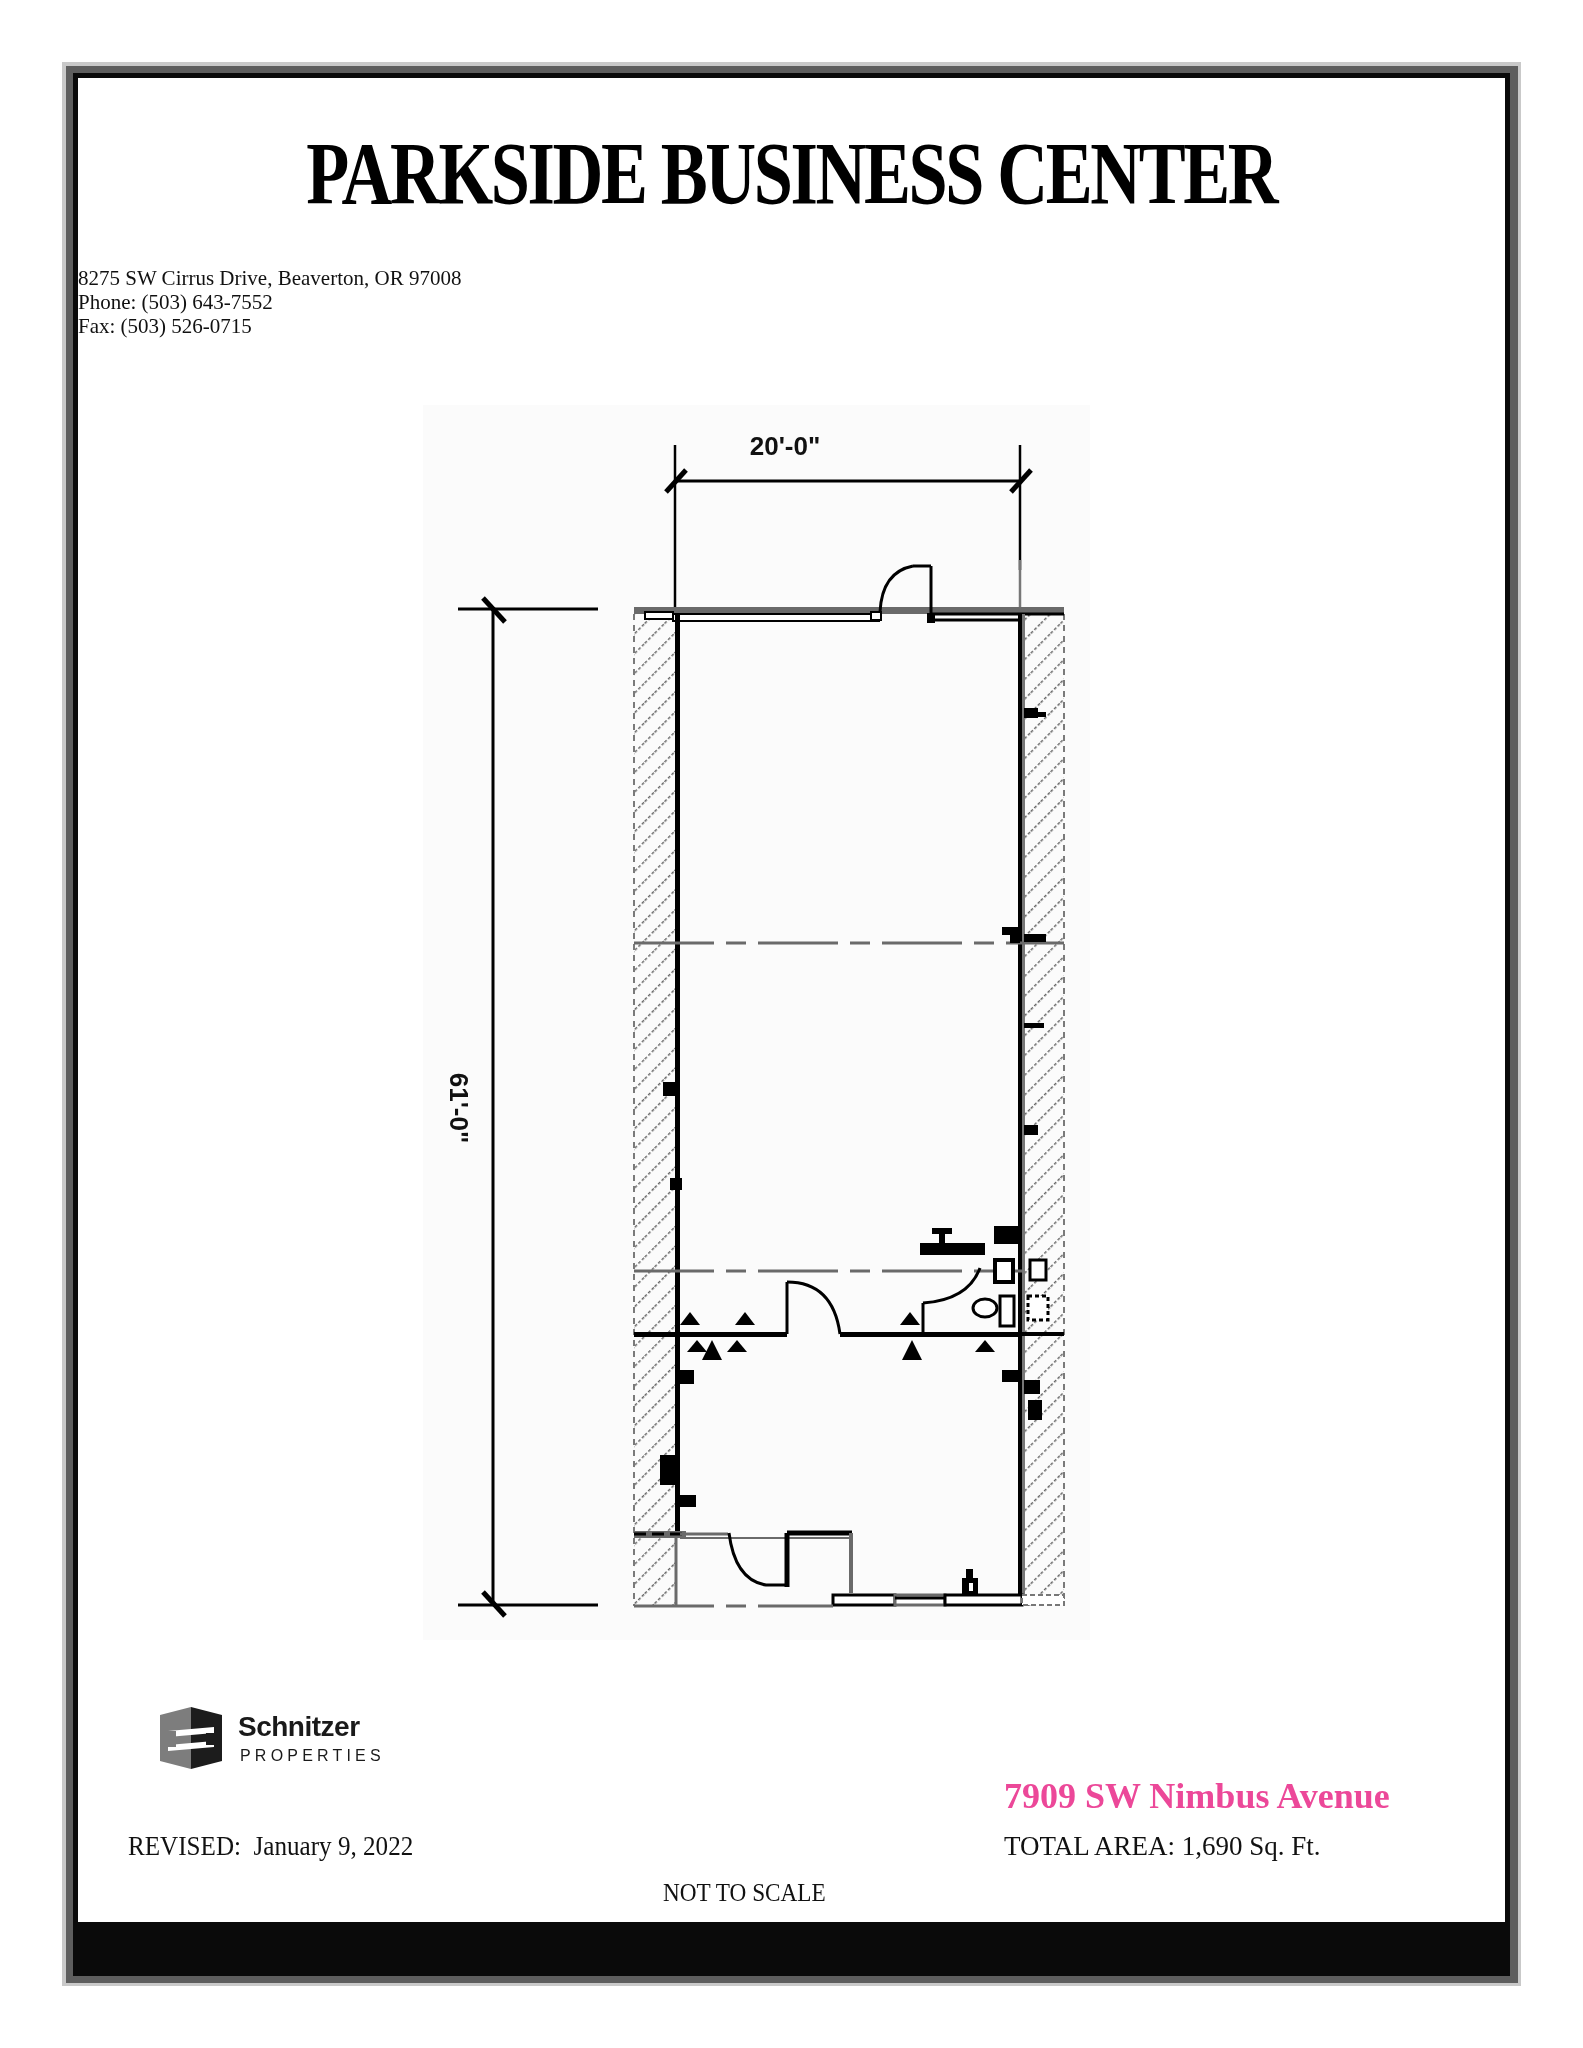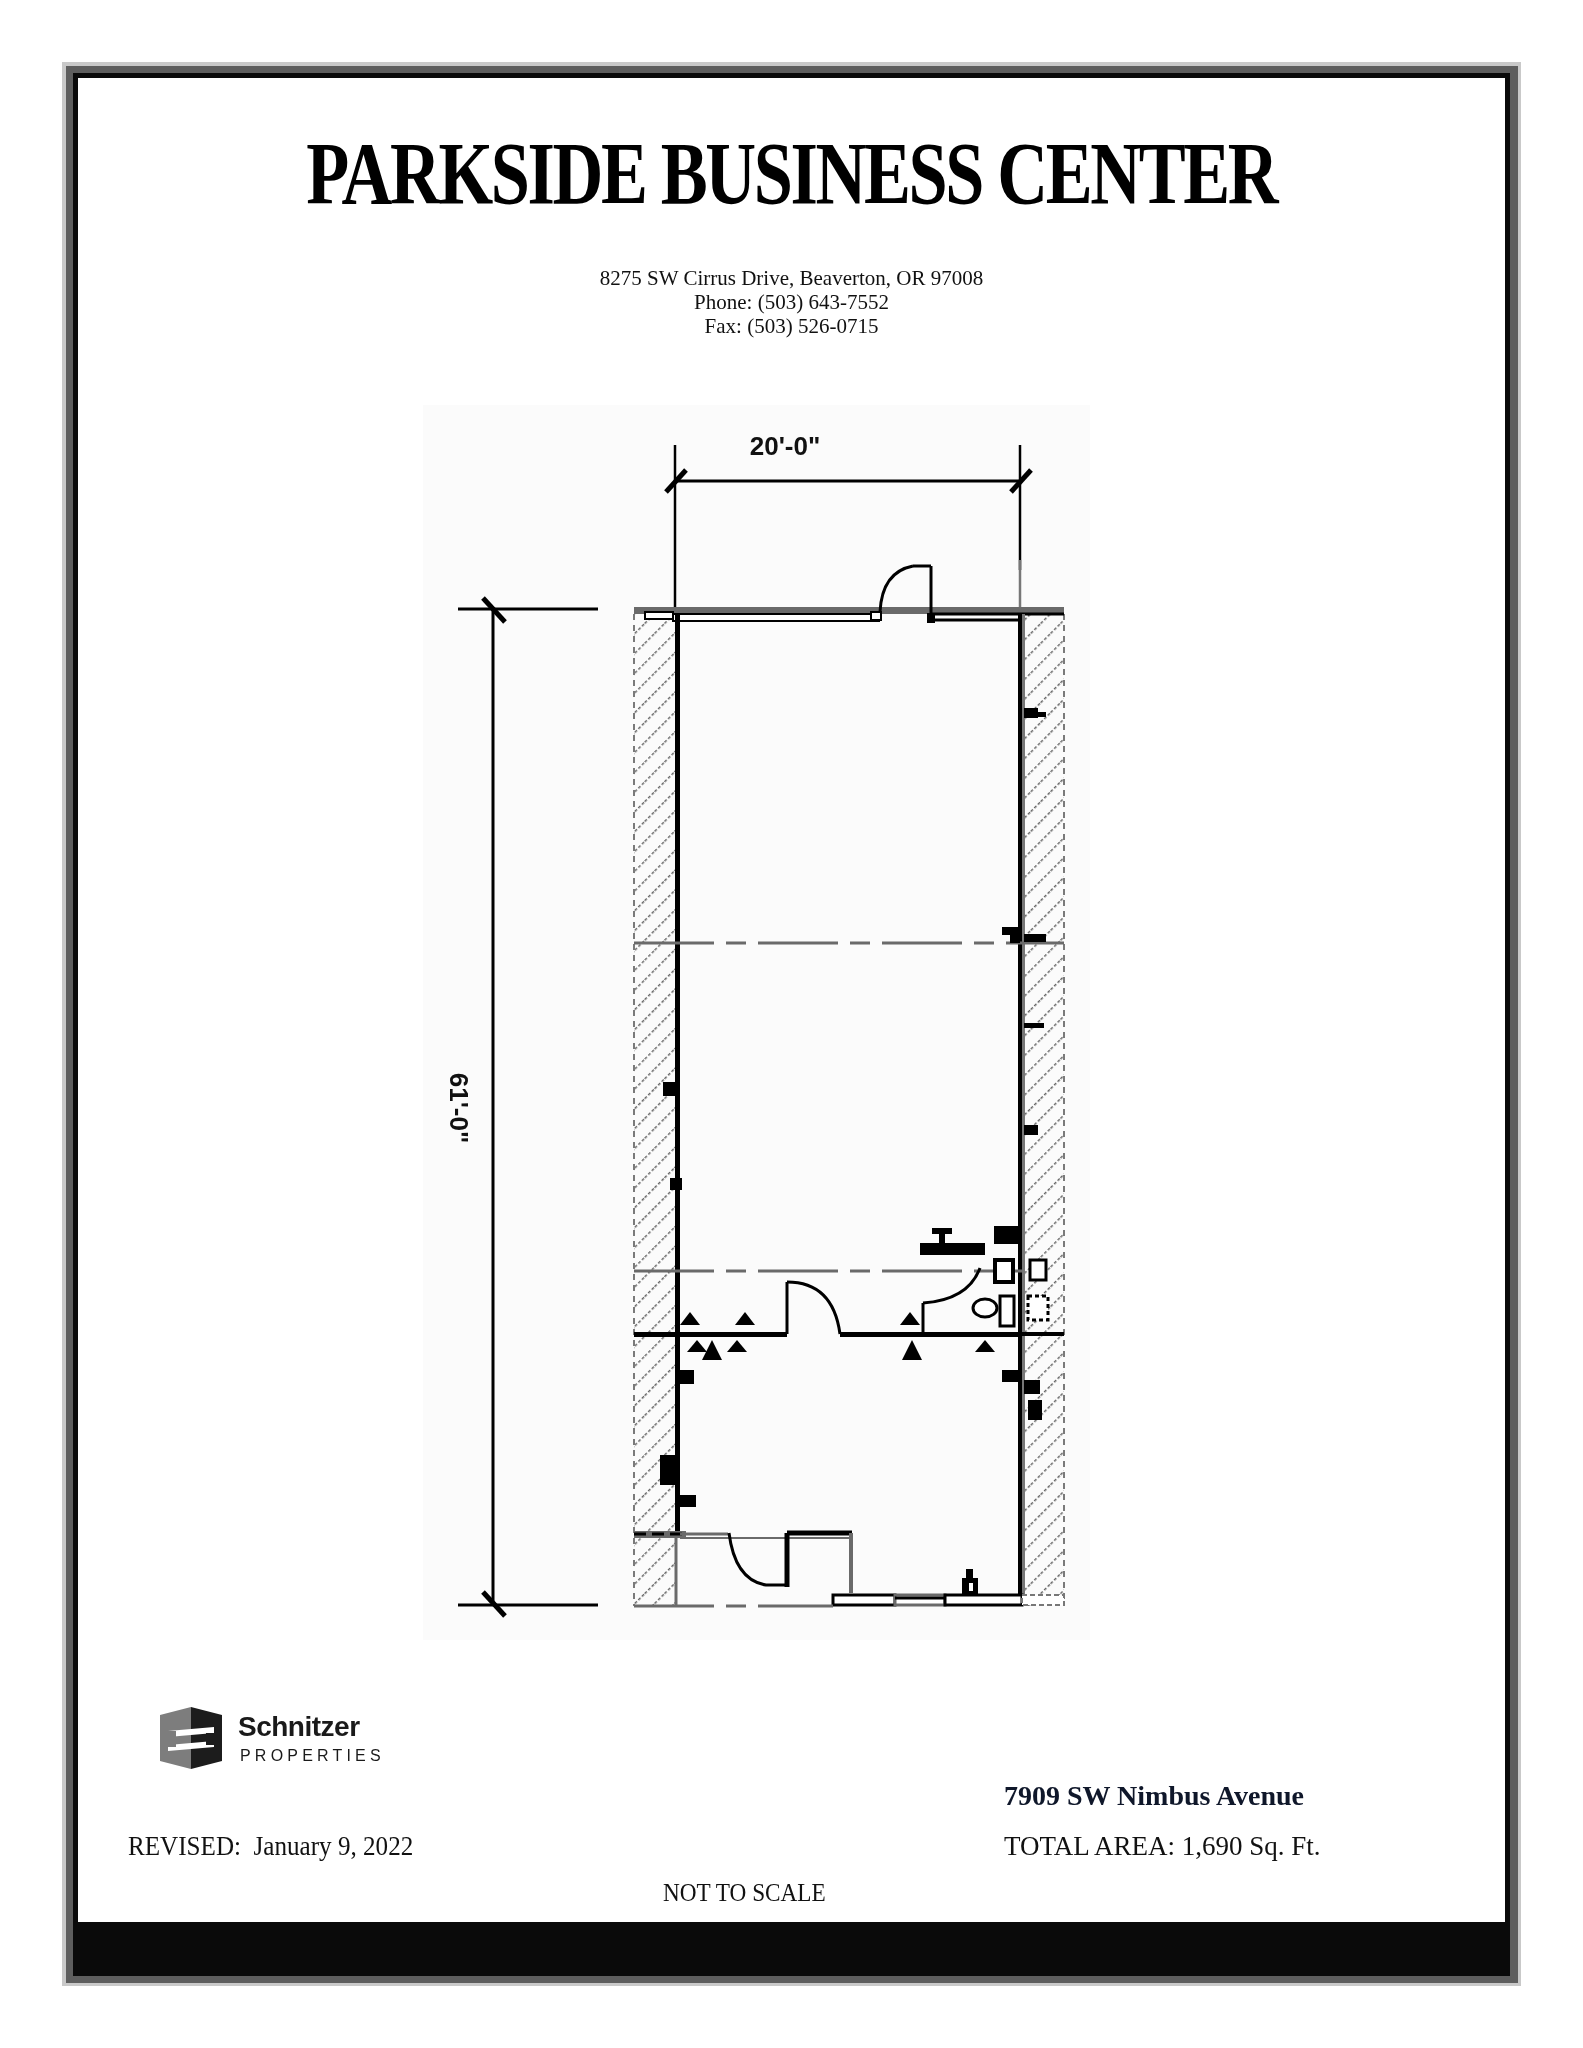--- a/index.html
+++ b/index.html
@@ -22,21 +22,21 @@
   .page {
     position: absolute; left: 78px; top: 78px; width: 1427px; height: 1844px; background: #ffffff;
   }
   .title {
     position: absolute; left: 0; top: 52px; width: 1427px; text-align: center;
     font-family: "Liberation Serif", serif; font-weight: bold; font-size: 88px; line-height: 1;
     letter-spacing: -3px; transform: scaleX(0.80); transform-origin: 712px 0; color: #000;
     white-space: nowrap;
   }
   .contact {
-    position: absolute; left: 0; top: 188px; width: 1427px; text-align: center;
+    position: absolute; left: 0; top: 188px; width: 1427px; 
     font-size: 21px; line-height: 24px; color: #111;
   }
   .contact div { white-space: nowrap; }
   .plan {
     position: absolute; left: 345px; top: 327px; width: 667px; height: 1235px; background: #fbfbfb;
   }
   .plan svg { position: absolute; left: 0; top: 0; }
   .logo {
     position: absolute; left: 82px; top: 1628px; width: 300px; height: 70px;
   }
@@ -47,21 +47,21 @@
   }
   .logo .sub {
     position: absolute; left: 80px; top: 44px; font-family: "Liberation Sans", "DejaVu Sans", sans-serif;
     font-weight: normal; font-size: 16px; line-height: 12px; letter-spacing: 4.2px; color: #1a1a1a;
   }
   .building {
     position: absolute; left: 926px; top: 1640px; font-weight: bold; font-size: 50px; line-height: 56px; color: #000;
     white-space: nowrap;
   }
   .bldg-addr {
-    position: absolute; left: 926px; top: 1702px; font-weight: bold; font-size: 28px; line-height: 32px; color: #0f172a;
+    position: absolute; left: 926px; top: 1702px; font-weight: bold; font-size: 36px; line-height: 32px; color: #ec4899;
     white-space: nowrap;
   }
   .area {
     position: absolute; left: 926px; top: 1752px; font-size: 27px; line-height: 32px; color: #111; white-space: nowrap;
   }
   .revised {
     position: absolute; left: 50px; top: 1752px; font-size: 27px; line-height: 32px; color: #111; white-space: pre;
     transform: scaleX(0.93); transform-origin: 0 0;
   }
   .nts {

